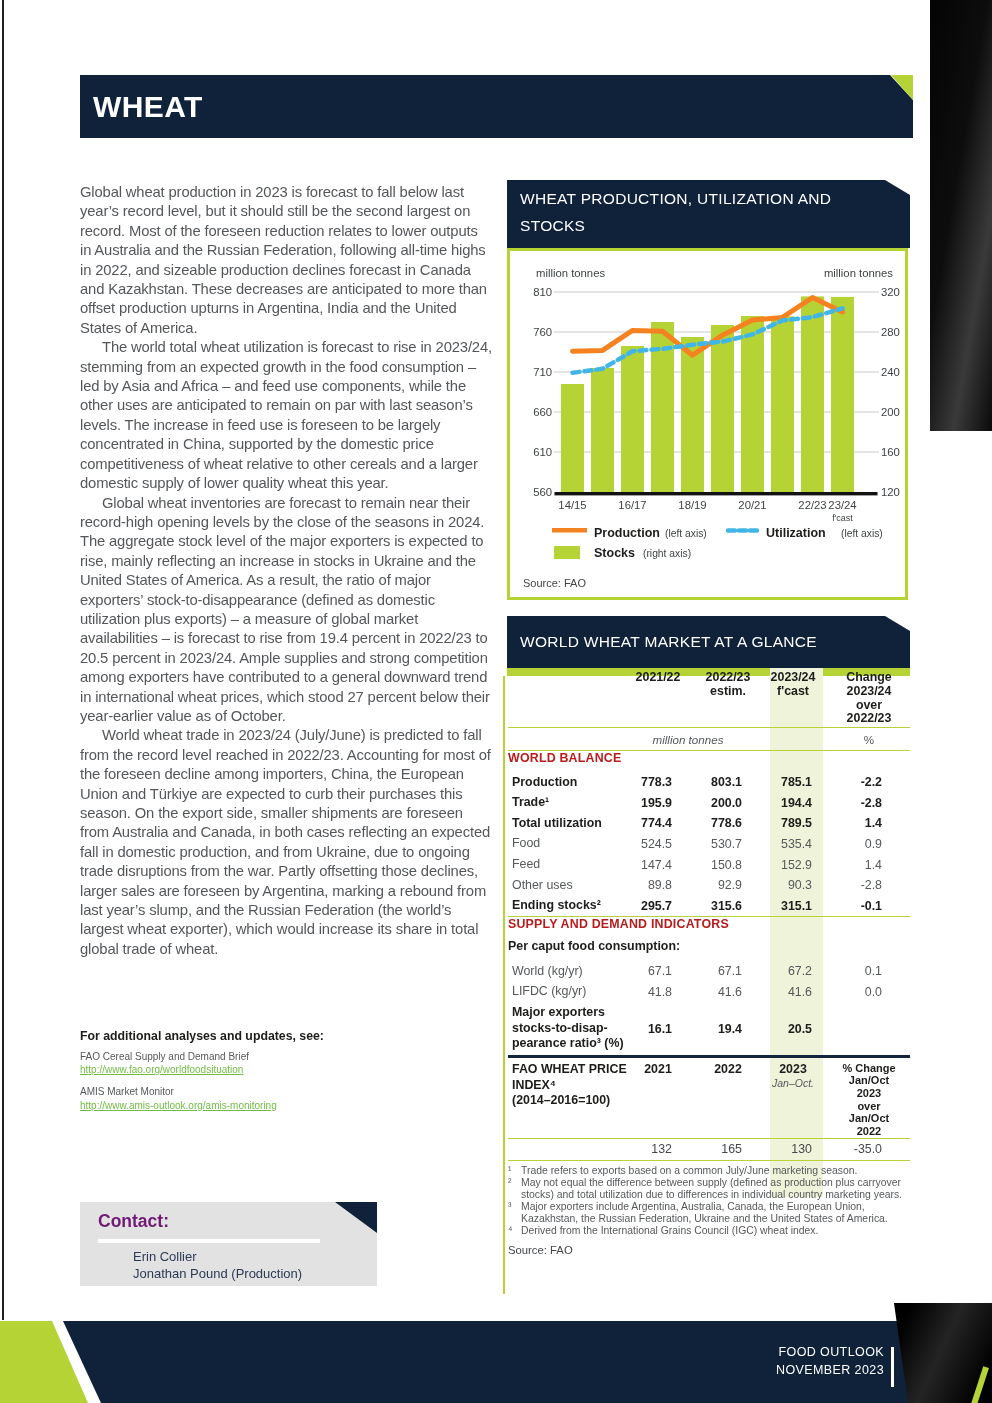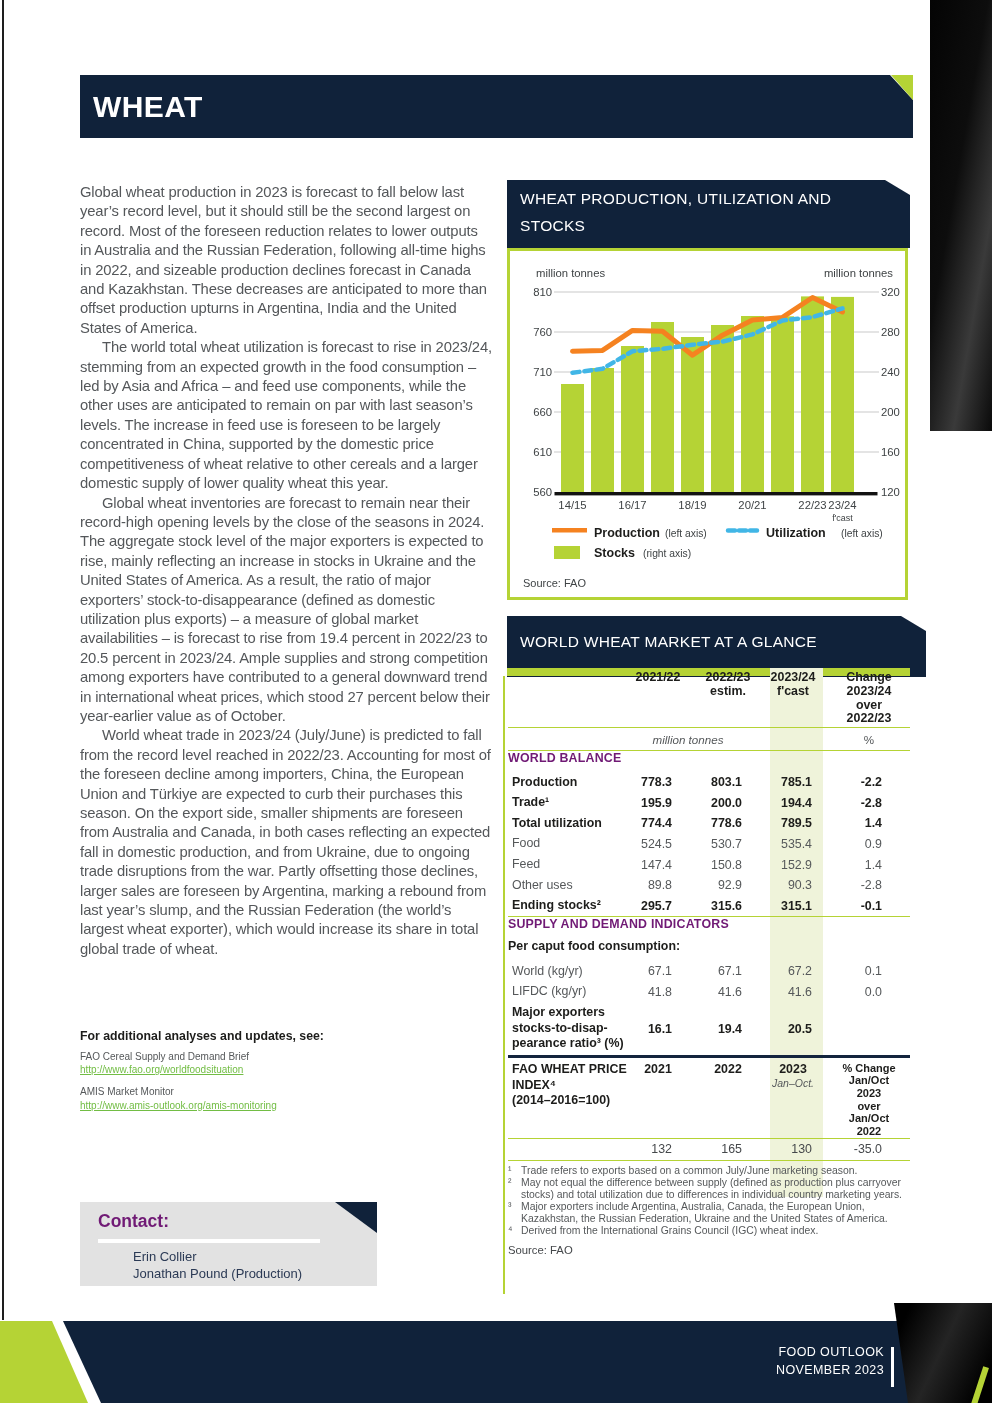--- a/index.html
+++ b/index.html
@@ -40,21 +40,21 @@
   .contact-names{position:absolute;left:17px;top:46px;color:#2b3a55;font-size:13px;line-height:17px;margin-left:36px;}
 
   
   .card-head{left:507px;width:403px;background:#10223a;color:#fff;font-weight:400;
       font-size:15.5px;letter-spacing:.3px;
       clip-path:polygon(0 0,calc(100% - 25px) 0,100% 15px,100% 100%,0 100%);}
   .chart-head{top:180px;height:68px;padding:0;}
   .chart-head .l{position:absolute;left:13px;}
   .chart-head .l1{top:10px;}
   .chart-head .l2{top:37px;}
-  .table-head{top:616px;height:61px;line-height:52px;padding-left:16px;}
+  .table-head{top:616px;height:52px;line-height:52px;}
   .table-head .t{position:absolute;left:13px;}
   .head-underline{left:507px;top:668px;width:403px;height:8px;background:#b5d335;}
   .tbl-vline{left:503px;top:676px;width:2px;height:618px;background:#b5d335;}
 
   .chart-panel{left:507px;top:248px;width:401px;height:352px;border:3px solid #b5d335;
       box-sizing:border-box;background:#fff;}
   .chart-panel svg{display:block;}
   svg text{font-family:"Liberation Sans",sans-serif;}
 
   
@@ -67,21 +67,21 @@
   .rule{border-top:1.6px solid #b5d335;height:0;}
   .rule-navy{border-top:3.5px solid #13243d;height:0;}
   .units{height:22px;align-items:center;}
   .units .scale{grid-column:2/4;text-align:center;font-style:italic;font-size:11.6px;}
   .units .pct{grid-column:5;text-align:center;font-size:11.6px;}
   .row{align-items:center;}
   .row .lab{padding-left:4px;white-space:pre;line-height:15.5px;}
   .row .num{text-align:right;}
   .row.h20{height:20.6px;}
   .row.bold .lab,.row.bold .num{font-weight:700;color:#1d1d1b;}
-  .row.section{height:21px;font-weight:700;color:#701a75;letter-spacing:.2px;}
+  .row.section{height:21px;font-weight:700;color:#b91c1c;letter-spacing:.2px;}
   .row.section.s2{height:20px;}
   .row.subhead{height:22px;margin-top:2px;font-weight:700;color:#1d1d1b;}
   .row.ml{padding:3px 0;}
   .pblock{min-height:76px;padding-top:4px;align-items:start;}
   .pblock .lab{padding-left:4px;white-space:pre;font-weight:700;color:#1d1d1b;line-height:15.8px;}
   .pblock .hc{font-weight:700;color:#1d1d1b;text-align:center;}
   .pblock .sub{font-weight:400;font-style:italic;font-size:10.5px;color:#55585a;display:block;margin-top:1px;}
   .pblock .chg{font-weight:700;font-size:11px;line-height:12.6px;white-space:pre;}
   .vals{height:21px;color:#45484b;}
   .fns{margin-top:4px;}

